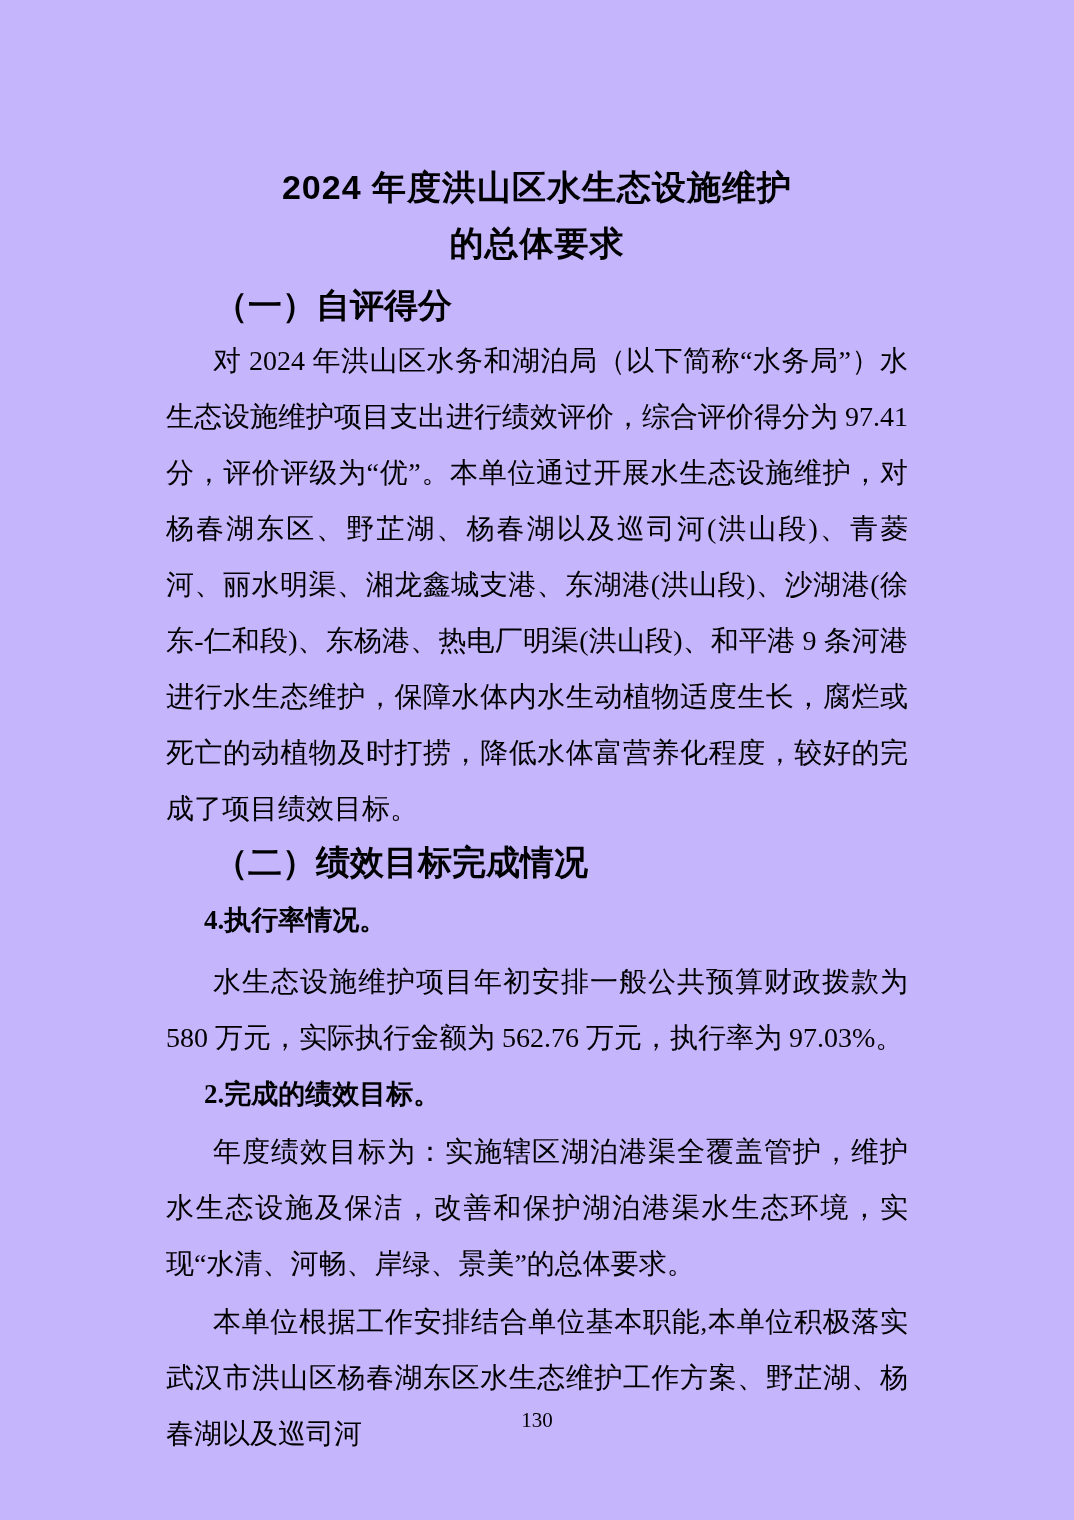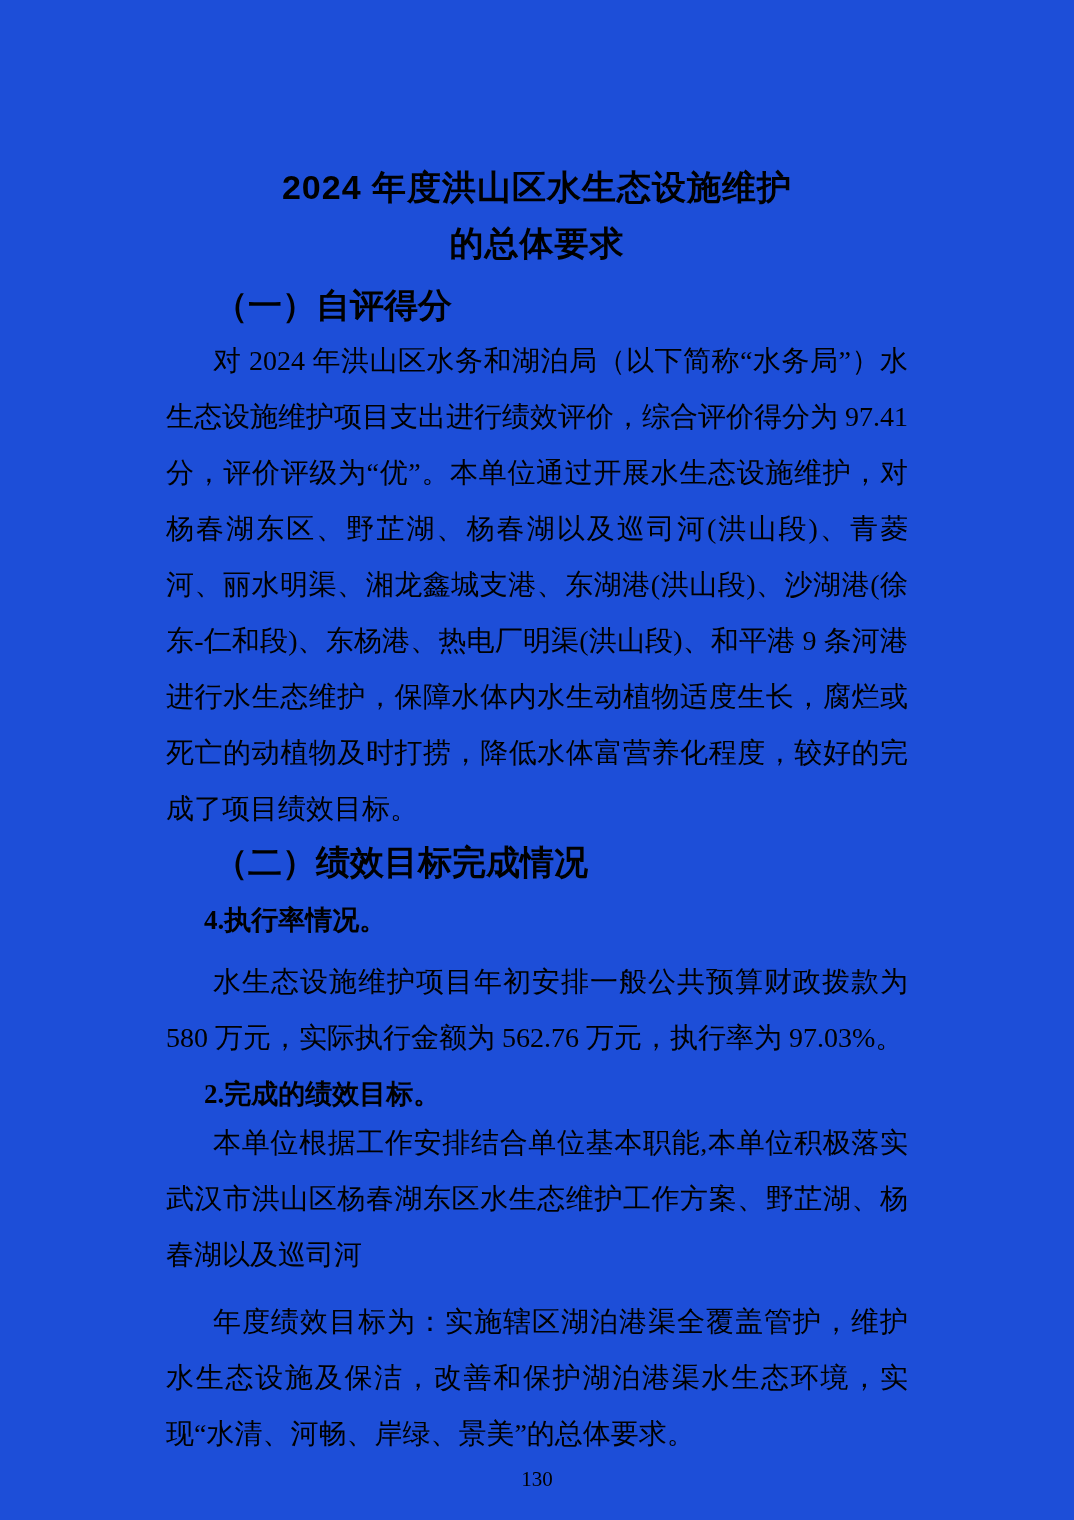--- a/index.html
+++ b/index.html
@@ -5,21 +5,21 @@
   * { box-sizing: border-box; }
   html, body {
     margin: 0;
     padding: 0;
     background: #ffffff;
   }
   .page {
     position: relative;
     width: 1074px;
     height: 1520px;
-    background: #1d4ed8;
+    background: #c4b5fd;
     color: #000000;
     overflow: hidden;
   }
   .content {
     position: absolute;
     left: 166px;
     top: 0;
     width: 742px;
   }
   .doc-title {
@@ -65,21 +65,21 @@
     text-align: justify;
     text-indent: 47px;
   }
   .para-1 { margin: 7px 0 0 0; }
   .para-2 { margin: 15px 0 0 0; }
   .para-3 { margin: 11px 0 0 0; }
   .para-4 { margin: 2px 0 0 0; }
   .page-footer {
     position: absolute;
     left: 0;
-    top: 1467px;
+    top: 1408px;
     width: 100%;
     text-align: center;
     font-family: "Liberation Serif", "DejaVu Serif", serif;
     font-size: 21px;
     line-height: 24px;
   }
 </style>
 </head>
 <body>
 
@@ -97,20 +97,20 @@
     <p class="para para-1">对 2024 年洪山区水务和湖泊局（以下简称“水务局”）水生态设施维护项目支出进行绩效评价，综合评价得分为 97.41 分，评价评级为“优”。本单位通过开展水生态设施维护，对杨春湖东区、野芷湖、杨春湖以及巡司河(洪山段)、青菱河、丽水明渠、湘龙鑫城支港、东湖港(洪山段)、沙湖港(徐东-仁和段)、东杨港、热电厂明渠(洪山段)、和平港 9 条河港进行水生态维护，保障水体内水生动植物适度生长，腐烂或死亡的动植物及时打捞，降低水体富营养化程度，较好的完成了项目绩效目标。</p>
 
     <h3 class="h3 h3-b">（二）绩效目标完成情况</h3>
 
     <h4 class="h4 h4-a">4.执行率情况。</h4>
 
     <p class="para para-2">水生态设施维护项目年初安排一般公共预算财政拨款为 580 万元，实际执行金额为 562.76 万元，执行率为 97.03%。</p>
 
     <h4 class="h4 h4-b">2.完成的绩效目标。</h4>
 
+    <p class="para para-3">年度绩效目标为：实施辖区湖泊港渠全覆盖管护，维护水生态设施及保洁，改善和保护湖泊港渠水生态环境，实现“水清、河畅、岸绿、景美”的总体要求。</p>
+
     <p class="para para-4">本单位根据工作安排结合单位基本职能,本单位积极落实武汉市洪山区杨春湖东区水生态维护工作方案、野芷湖、杨春湖以及巡司河</p>
-
-    <p class="para para-3">年度绩效目标为：实施辖区湖泊港渠全覆盖管护，维护水生态设施及保洁，改善和保护湖泊港渠水生态环境，实现“水清、河畅、岸绿、景美”的总体要求。</p>
 
   </div>
 
   <div class="page-footer">130</div>
 </div>
 
 </body></html>

